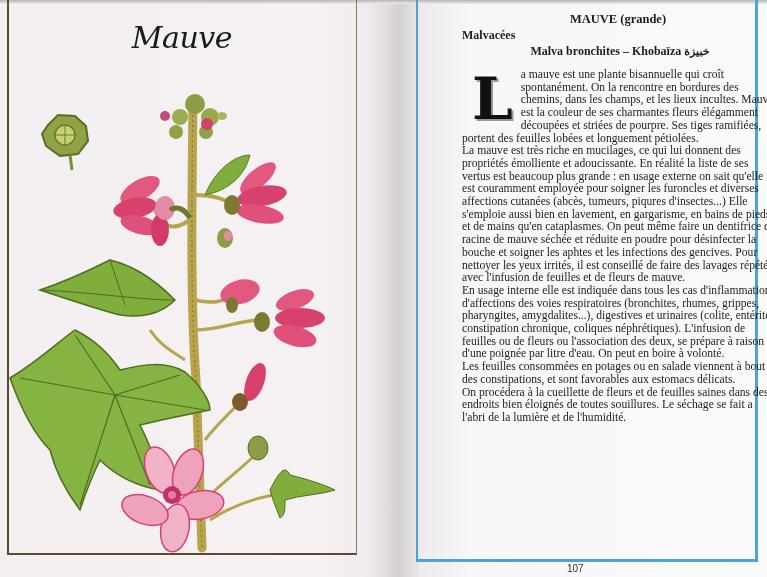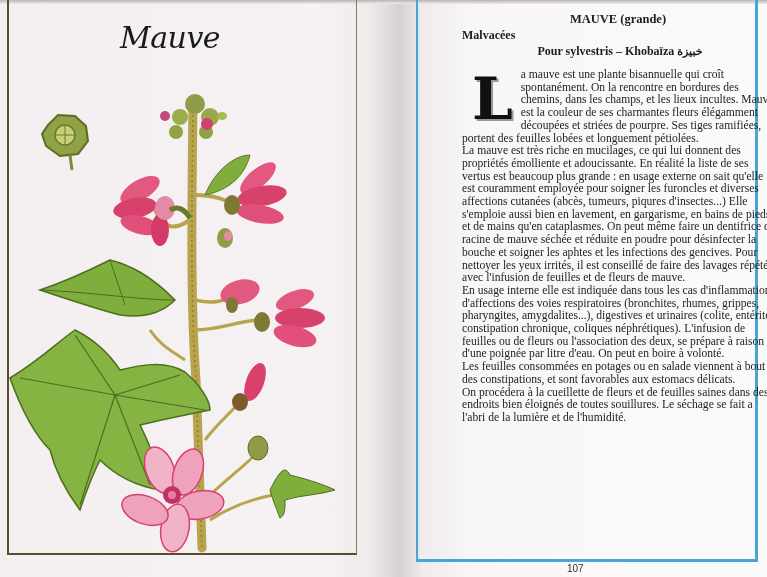--- a/index.html
+++ b/index.html
@@ -5,21 +5,21 @@
     * { box-sizing: border-box; margin: 0; padding: 0; }
     html, body { width: 767px; height: 577px; overflow: hidden; background: #d9d4d6; }
     body { position: relative; font-family: "Liberation Serif", "DejaVu Serif", serif; }
     .spread { position: absolute; left: 0; top: 0; width: 767px; height: 577px; background: #efeaec; }
     .topshade { position: absolute; left: 0; top: 0; width: 767px; height: 4px; background: linear-gradient(#b9b3b6, #efeaec); }
     .left-page { position: absolute; left: 0; top: 0; width: 400px; height: 577px; background: linear-gradient(90deg, #f3eef0 0%, #f6f2f3 80%, #ebe6e8 100%); }
     .gutter { position: absolute; left: 365px; top: 0; width: 55px; height: 577px; background: linear-gradient(90deg, #f1ecee 0%, #e0dadd 45%, #d5cfd3 60%, #ebe6e8 100%); }
     .right-page { position: absolute; left: 400px; top: 0; width: 367px; height: 577px; background: linear-gradient(90deg, #ece7ea 0%, #f8f6f7 20%, #fbfafa 100%); }
     .left-frame { position: absolute; left: 7px; top: 0; width: 350px; height: 555px; border-left: 2px solid #5b4a2e; border-right: 1.5px solid #8a7a55; border-bottom: 2px solid #5b4a2e; }
     .right-frame { position: absolute; left: 416px; top: 0; width: 342px; height: 562px; border-left: 2px solid #48a7d1; border-right: 3px solid #48a7d1; border-bottom: 3px solid #48a7d1; }
-    .plant-title { position: absolute; left: 120px; top: 20px; width: 120px; text-align: left; font-family: "DejaVu Serif", serif; font-style: italic; font-size: 30px; color: #1a1a1a; letter-spacing: -0.5px; }
+    .plant-title { position: absolute; left: 112px; top: 20px; width: 120px; text-align: right; font-family: "DejaVu Serif", serif; font-style: italic; font-size: 30px; color: #1a1a1a; letter-spacing: -0.5px; }
     .illustration { position: absolute; left: 0; top: 80px; width: 360px; height: 480px; }
     .text-block { position: absolute; left: 462px; top: 12px; width: 316px; color: #1d1d1d; }
     .main-heading { text-align: center; font-weight: bold; font-size: 12.5px; margin-left: -4px; }
     .family { text-align: left; font-weight: bold; font-size: 12px; margin-top: 1px; }
     .latin { text-align: center; font-weight: bold; font-size: 12px; margin-top: 1px; }
     .arabic { font-weight: bold; font-size: 11px; text-align: center; }
     .body-text { margin-top: 10px; font-size: 11.6px; line-height: 12.7px; }
     .body-text p { margin: 0; }
     .dropcap { float: left; font-family: "DejaVu Serif", serif; font-size: 58px; line-height: 48px; font-weight: bold; margin: 6px 8px 0 10px; color: #111; text-shadow: 2px 2px 0 #999; }
     .page-number { position: absolute; left: 567px; top: 563px; font-family: "Liberation Sans", sans-serif; font-size: 10px; color: #333; }
@@ -134,21 +134,21 @@
       <ellipse cx="145" cy="510" rx="14" ry="24" fill="#eea2bb" stroke="#d9416d" stroke-width="1.5" transform="rotate(-70 145 510)"></ellipse>
       <circle cx="172" cy="495" r="9" fill="#c0306a"></circle>
       <circle cx="172" cy="495" r="4" fill="#e97da0"></circle>
     </g>
   </svg>
 
   <div class="text-block">
     <div class="main-heading">MAUVE (grande)</div>
     <div class="family">Malvacées</div>
     <div class="latin">
-      <span>Pour sylvestris – Khobaïza</span>
+      <span>Malva bronchites – Khobaïza</span>
       <span class="arabic">خبيزة</span>
     </div>
     <div class="body-text">
       <p>
         <span class="dropcap">L</span>
         <span>a mauve est une plante bisannuelle qui croît spontanément. On la rencontre en bordures des chemins, dans les champs, et les lieux incultes. Mauve est la couleur de ses charmantes fleurs élégamment découpées et striées de pourpre. Ses tiges ramifiées, portent des feuilles lobées et longuement pétiolées.</span>
       </p>
       <p>La mauve est très riche en mucilages, ce qui lui donnent des propriétés émolliente et adoucissante. En réalité la liste de ses vertus est beaucoup plus grande : en usage externe on sait qu'elle est couramment employée pour soigner les furoncles et diverses affections cutanées (abcès, tumeurs, piqures d'insectes...) Elle s'emploie  aussi bien en lavement, en gargarisme, en bains de pieds et de mains qu'en cataplasmes. On peut même faire un dentifrice de racine de mauve séchée et réduite en poudre pour désinfecter la bouche et soigner les aphtes et les infections des gencives. Pour nettoyer les yeux irrités, il est conseillé de faire des lavages répétés avec l'infusion de feuilles et de fleurs de mauve.</p>
       <p>En usage interne elle est indiquée dans tous les cas d'inflammations, d'affections des voies respiratoires (bronchites, rhumes, grippes, pharyngites, amygdalites...), digestives et urinaires (colite, entérite, constipation chronique, coliques néphrétiques). L'infusion de feuilles ou de fleurs ou l'association des deux, se prépare à raison d'une poignée par litre d'eau. On peut en boire à volonté.</p>
       <p>Les feuilles consommées en potages ou en salade viennent à bout des constipations, et sont favorables aux estomacs délicats.</p>

